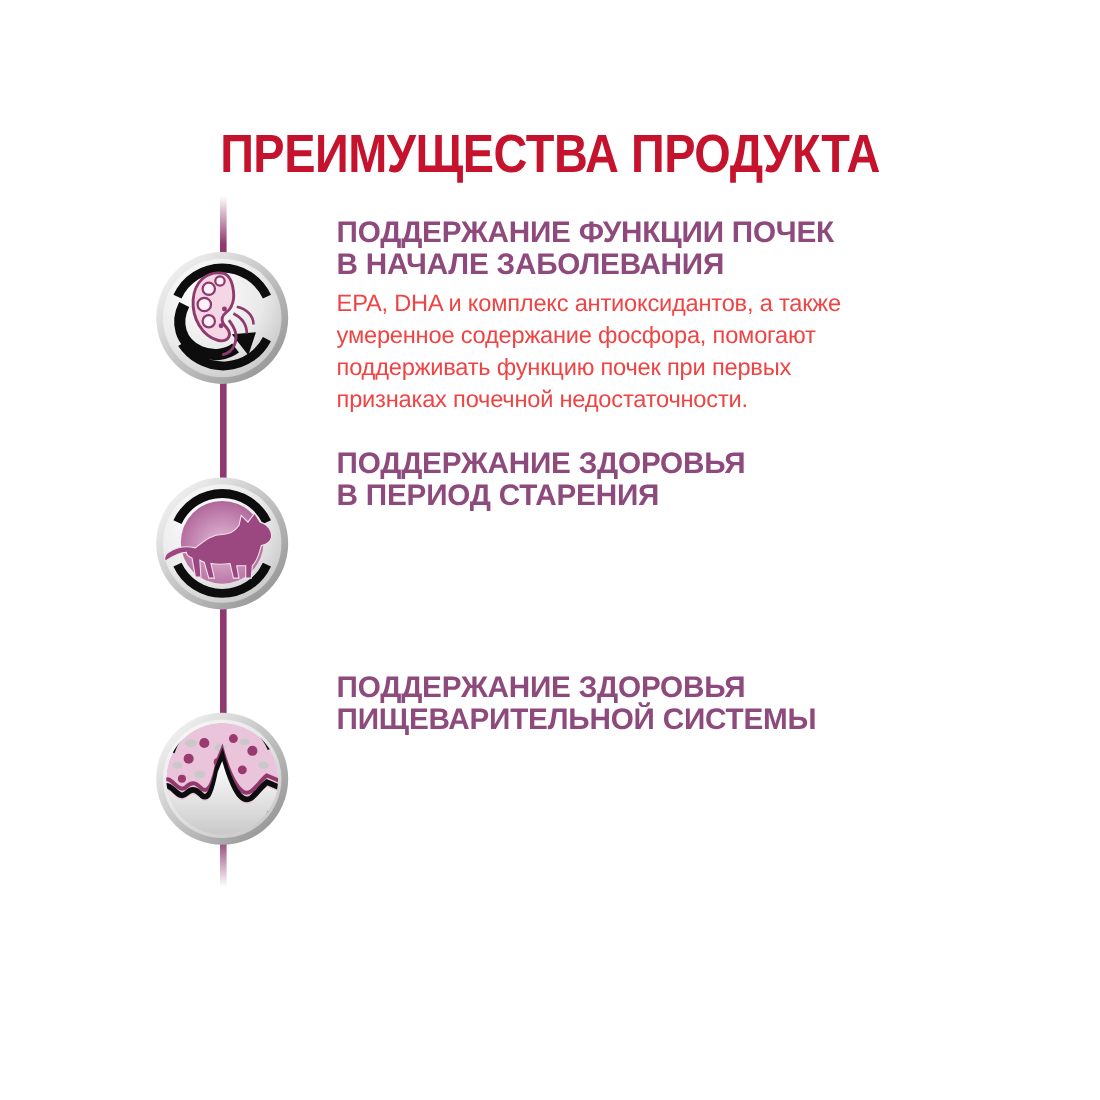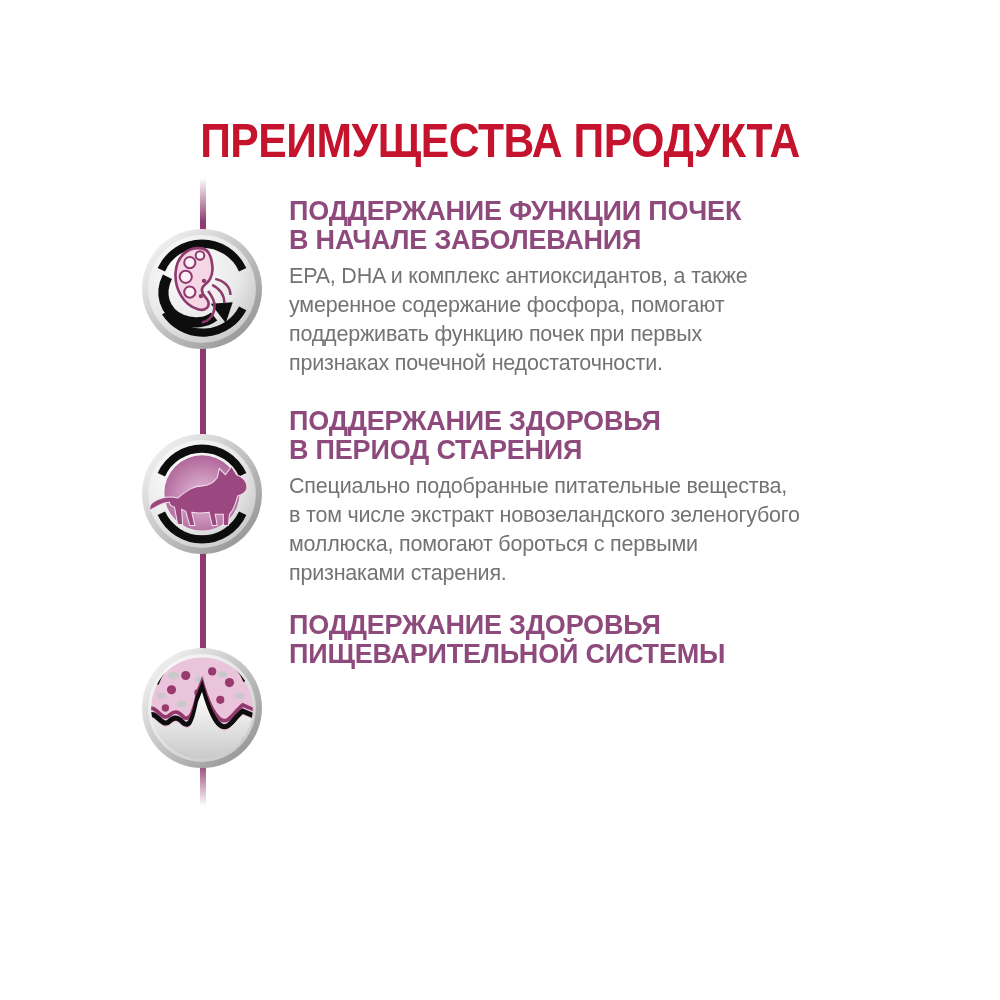--- a/index.html
+++ b/index.html
@@ -15,28 +15,28 @@
   }
   .timeline{
     position:absolute;left:200px;top:178px;width:6px;height:628px;
     background:linear-gradient(to bottom,
       rgba(143,58,110,0) 0%, #8f3a6e 7%, #8f3a6e 93%, rgba(143,58,110,0) 100%);
     z-index:1;
   }
   .icon-wrap{position:absolute;left:141px;width:122px;height:122px;z-index:2;}
   .icon-wrap svg{display:block;width:122px;height:122px;}
   .icon-1{top:228px;} .icon-2{top:433px;} .icon-3{top:647px;}
-  .benefit{position:absolute;left:289px;width:690px;z-index:2;}
+  .benefit{position:absolute;left:306px;width:690px;z-index:2;}
   .benefit-1{top:197px;} .benefit-2{top:407px;} .benefit-3{top:611px;}
   .benefit h2{
     margin:0 0 7px 0;font-size:27px;line-height:29px;font-weight:bold;
     color:#8e4a7c;white-space:pre-line;letter-spacing:-0.2px;
   }
   .benefit p{
-    margin:0;font-size:21.5px;line-height:29px;color:#737373;
+    margin:0;font-size:21.5px;line-height:29px;color:#ef4444;
     white-space:pre-line;letter-spacing:-0.2px;
   }
 </style>
 </head>
 <body>
 
 <div class="canvas">
 
   <div class="page-title">ПРЕИМУЩЕСТВА ПРОДУКТА</div>
 
@@ -155,24 +155,20 @@
 В НАЧАЛЕ ЗАБОЛЕВАНИЯ</h2>
     <p>EPA, DHA и комплекс антиоксидантов, а также
 умеренное содержание фосфора, помогают
 поддерживать функцию почек при первых
 признаках почечной недостаточности.</p>
   </section>
 
   <section class="benefit benefit-2">
     <h2>ПОДДЕРЖАНИЕ ЗДОРОВЬЯ
 В ПЕРИОД СТАРЕНИЯ</h2>
-    <p>Специально подобранные питательные вещества,
-в том числе экстракт новозеландского зеленогубого
-моллюска, помогают бороться с первыми
-признаками старения.</p>
   </section>
 
   <section class="benefit benefit-3">
     <h2>ПОДДЕРЖАНИЕ ЗДОРОВЬЯ
 ПИЩЕВАРИТЕЛЬНОЙ СИСТЕМЫ</h2>
   </section>
 
 </div>
 
 </body></html>

